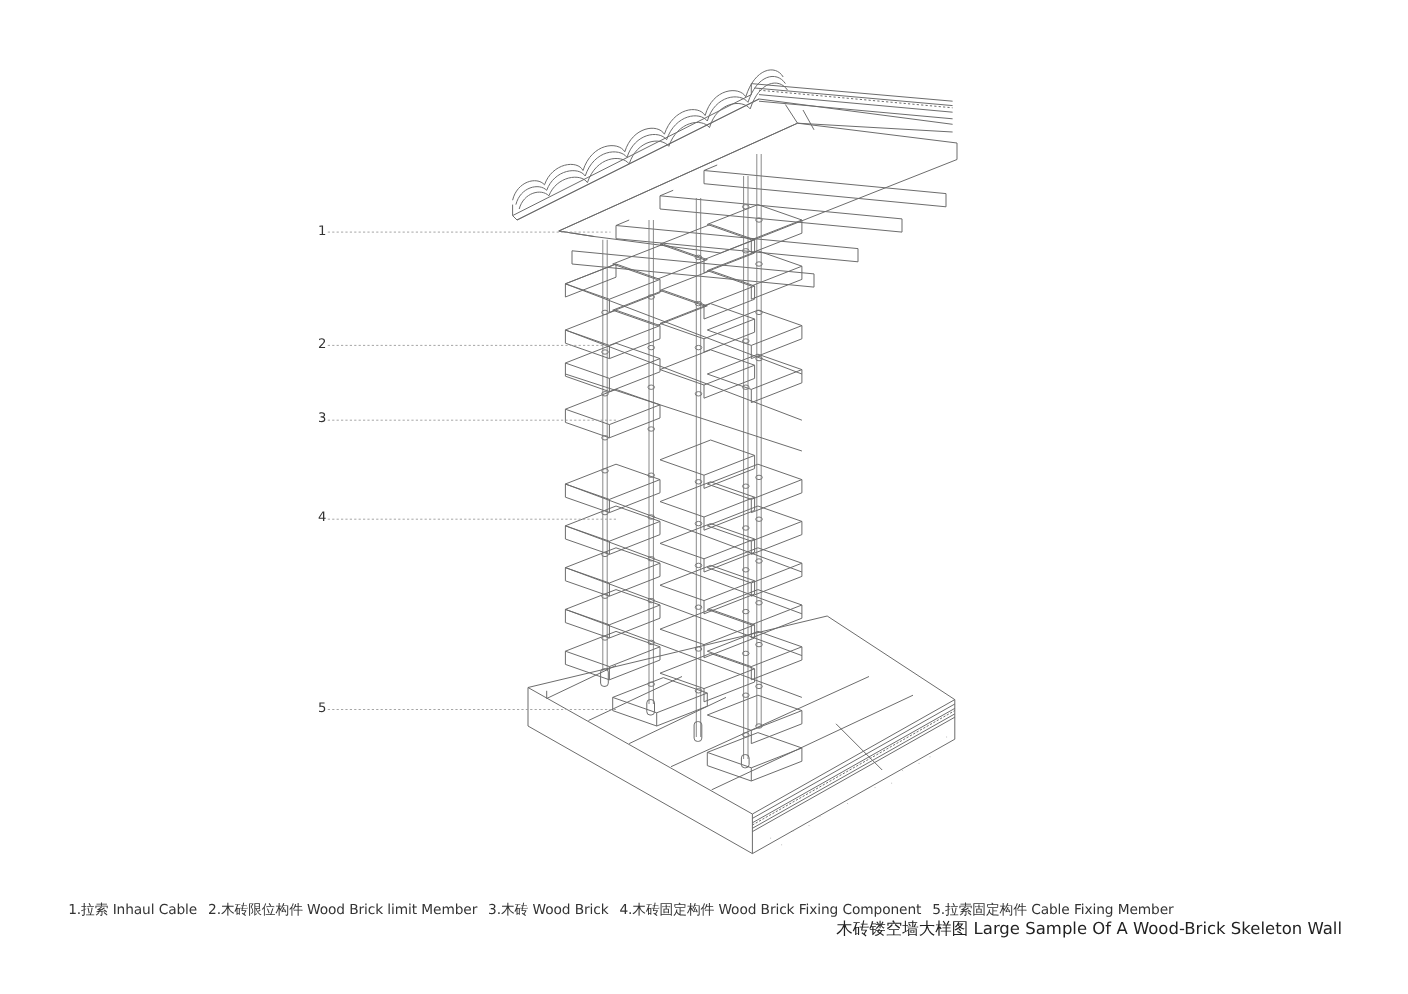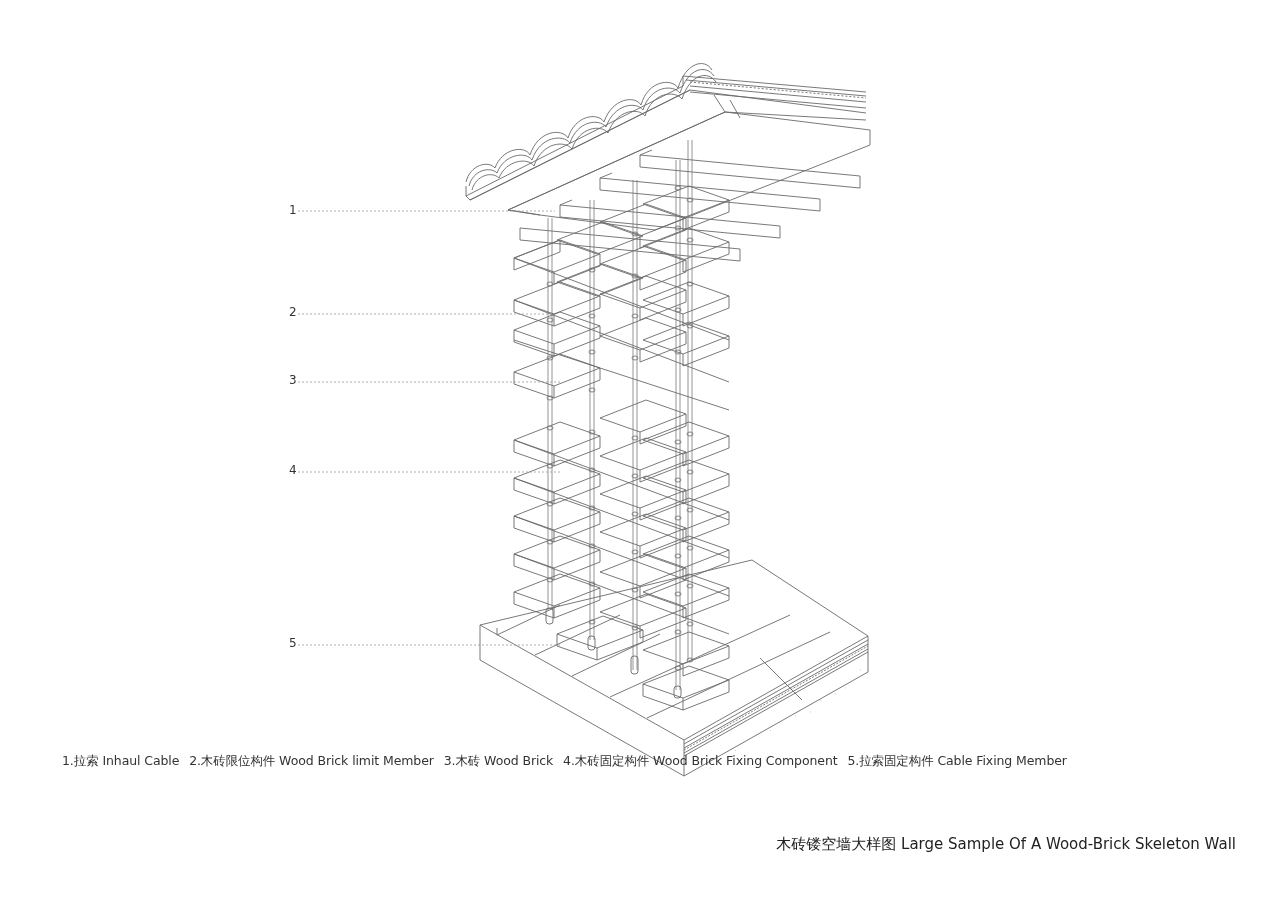--- a/index.html
+++ b/index.html
@@ -1,22 +1,22 @@
 <!DOCTYPE html>
 <html><head>
 <meta charset="utf-8">
 <style>
   html, body { margin: 0; padding: 0; background: #ffffff; }
   body { width: 1280px; height: 904px; position: relative; overflow: hidden;
          font-family: "DejaVu Sans", "Liberation Sans", sans-serif; color: #333; }
   #drawing { position: absolute; left: 0; top: 0; width: 1280px; height: 904px; }
   .callout-num { position: absolute; font-size: 12px; color: #333; line-height: 14px; }
-  .legend { position: absolute; left: 62px; top: 753px; font-size: 12.5px; color: #333; white-space: nowrap; letter-spacing: -0.1px; }
+  .legend { position: absolute; left: 62px; top: 819px; font-size: 12.5px; color: #333; white-space: nowrap; letter-spacing: -0.1px; }
   .legend span { margin-right: 6px; }
-  .title { position: absolute; right: 44px; top: 835px; font-size: 15px; color: #222; white-space: nowrap; }
+  .title { position: absolute; right: 60px; top: 835px; font-size: 15px; color: #222; white-space: nowrap; }
   svg line, svg polyline, svg polygon, svg path, svg rect, svg ellipse { vector-effect: non-scaling-stroke; }
 </style>
 </head>
 <body>
 
 <svg id="drawing" viewBox="0 0 1280 904" xmlns="http://www.w3.org/2000/svg">
   <g fill="none" stroke="#6a6a6a" stroke-width="0.9">
 
     <g>
 

